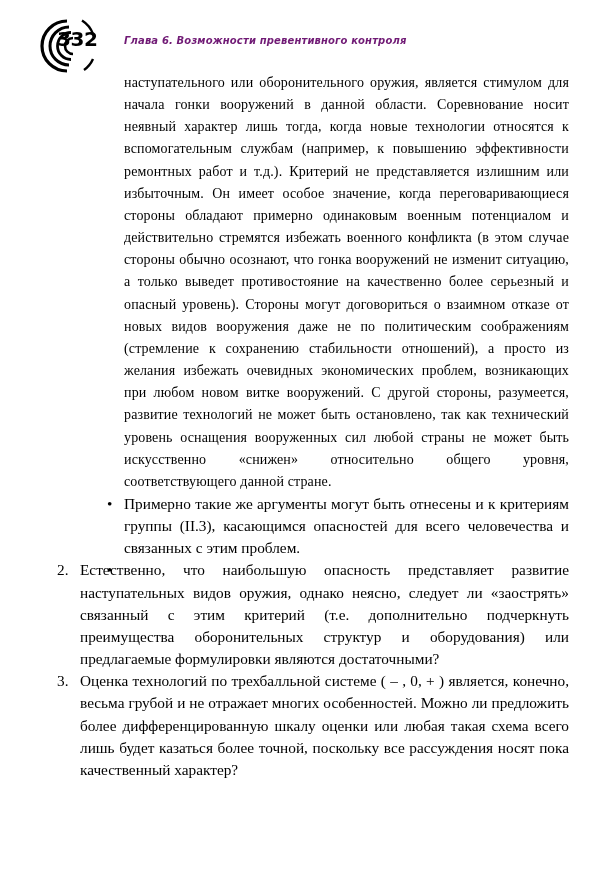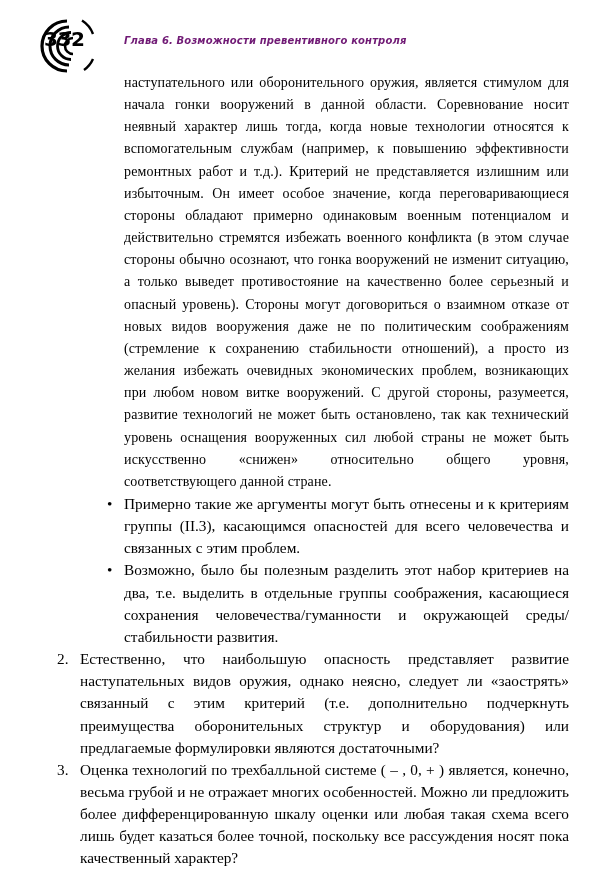--- a/index.html
+++ b/index.html
@@ -43,21 +43,21 @@
   .folio-arcs {
     position: absolute;
     left: 0;
     top: 0;
     width: 62px;
     height: 56px;
   }
 
   .folio-number {
     position: absolute;
-    left: 8px;
+    left: 21px;
     top: 11px;
     font-family: "DejaVu Sans", sans-serif;
     font-weight: bold;
     font-size: 20px;
     letter-spacing: -0.4px;
     line-height: 20px;
     color: #000;
     white-space: nowrap;
   }
 
@@ -167,21 +167,20 @@
 
     <p class="para">наступательного или оборонительного оружия, является стимулом для начала гонки вооружений в данной области. Соревнование носит неявный характер лишь тогда, когда новые технологии относятся к вспомогательным службам (например, к повышению эффективности ремонтных работ и т.д.). Критерий не представляется излишним или избыточным. Он имеет особое значение, когда переговаривающиеся стороны обладают примерно одинаковым военным потенциалом и действительно стремятся избежать военного конфликта (в этом случае стороны обычно осознают, что гонка вооружений не изменит ситуацию, а только выведет противостояние на качественно более серьезный и опасный уровень). Стороны могут договориться о взаимном отказе от новых видов вооружения даже не по политическим соображениям (стремление к сохранению стабильности отношений), а просто из желания избежать очевидных экономических проблем, возникающих при любом новом витке вооружений. С другой стороны, разумеется, развитие технологий не может быть остановлено, так как технический уровень оснащения вооруженных сил любой страны не может быть искусственно «снижен» относительно общего уровня, соответствующего данной стране.</p>
 
     <ul class="bullets">
       <li>
         <span class="bullet-mark">•</span>
         <span>Примерно такие же аргументы могут быть отнесены и к критериям группы (II.3), касающимся опасностей для всего человечества и связанных с этим проблем.</span>
       </li>
       <li>
         <span class="bullet-mark">•</span>
-        <span>Возможно, было бы полезным разделить этот набор критериев на два, т.е. выделить в отдельные группы соображения, касающиеся сохранения человечества/гуманности и окружающей среды/стабильности развития.</span>
       </li>
     </ul>
 
     <ol class="numbers">
       <li>
         <span class="num-mark">2.</span>
         <span>Естественно, что наибольшую опасность представляет развитие наступательных видов оружия, однако неясно, следует ли «заострять» связанный с этим критерий (т.е. дополнительно подчеркнуть преимущества оборонительных структур и оборудования) или предлагаемые формулировки являются достаточными?</span>
       </li>
       <li>
         <span class="num-mark">3.</span>

